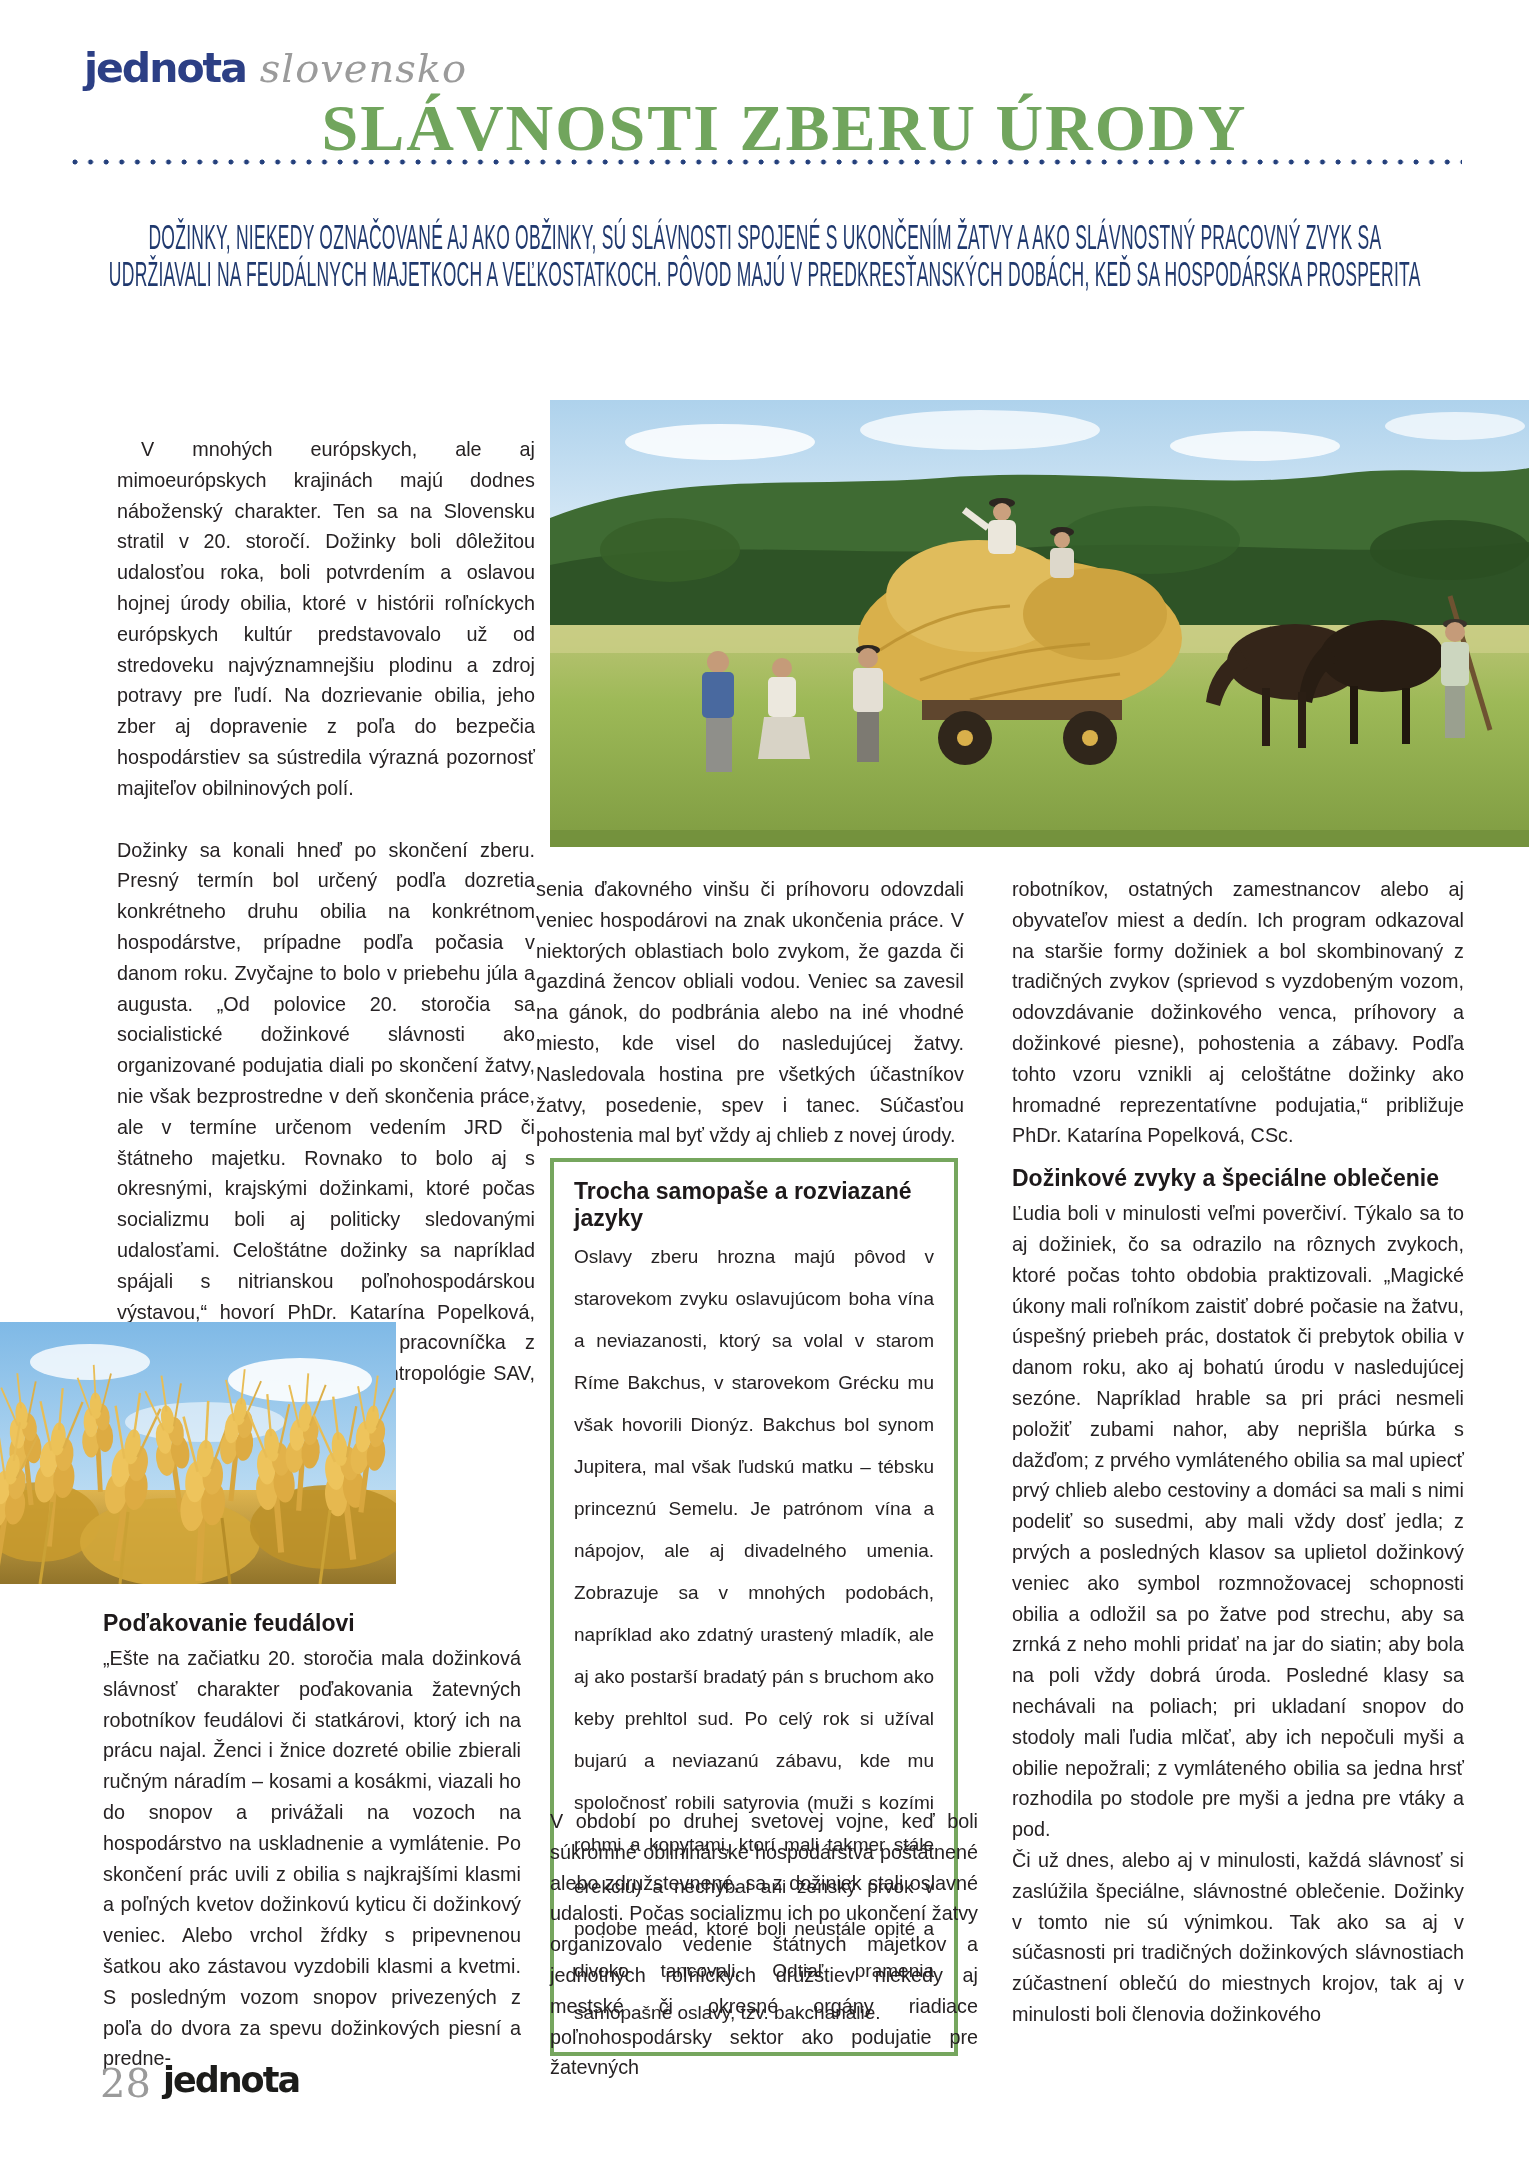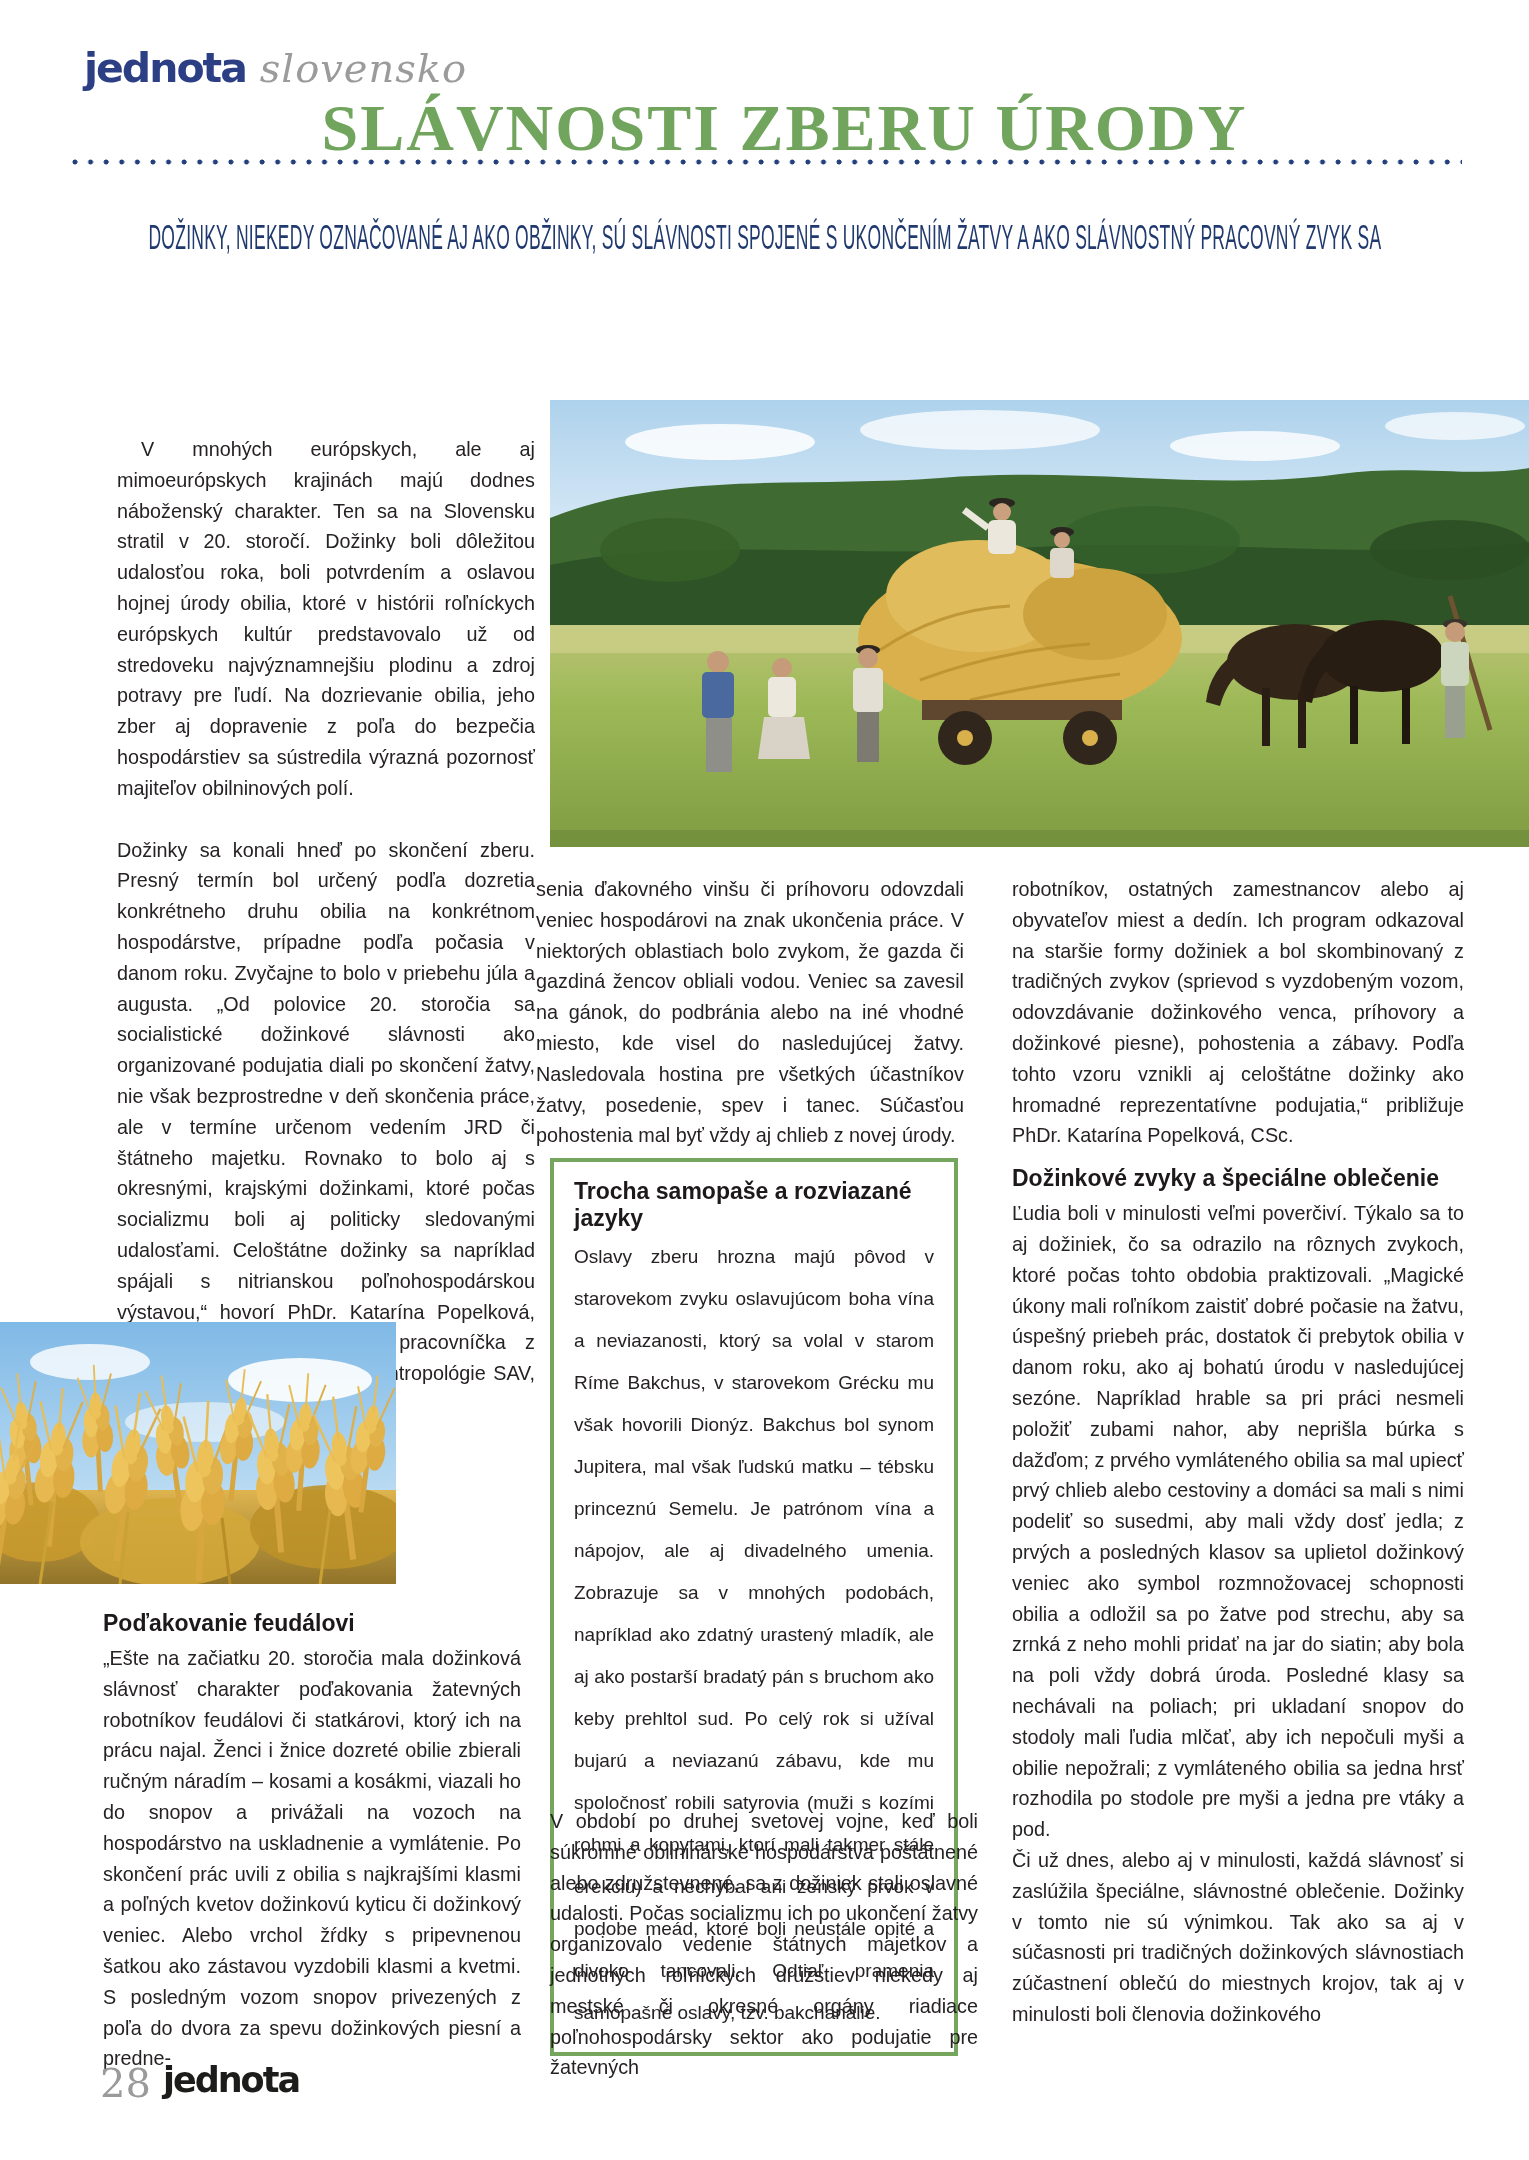--- a/index.html
+++ b/index.html
@@ -70,20 +70,23 @@
     <span class="brand-suffix">slovensko</span>
   </header>
 
   <h1 class="title">SLÁVNOSTI ZBERU ÚRODY</h1>
 
   <div class="dots"></div>
 
   <div class="standfirst">
     <div class="sf-line">
         <span class="sf-text">DOŽINKY, NIEKEDY OZNAČOVANÉ AJ AKO OBŽINKY, SÚ SLÁVNOSTI SPOJENÉ S UKONČENÍM ŽATVY A AKO SLÁVNOSTNÝ PRACOVNÝ ZVYK SA</span>
+      </div>
+    <div class="sf-line">
+        <span class="sf-text">UDRŽIAVALI NA FEUDÁLNYCH MAJETKOCH A VEĽKOSTATKOCH. PÔVOD MAJÚ V PREDKRESŤANSKÝCH DOBÁCH, KEĎ SA HOSPODÁRSKA PROSPERITA</span>
       </div>
   </div>
 
   <figure class="photo-main">
     <svg width="979" height="447" viewBox="0 0 979 447">
       <defs>
         <linearGradient id="sky" x1="0" y1="0" x2="0" y2="1">
           <stop offset="0" stop-color="#aed2ec"></stop>
             <stop offset="1" stop-color="#e8f2fa"></stop>
         </linearGradient>

